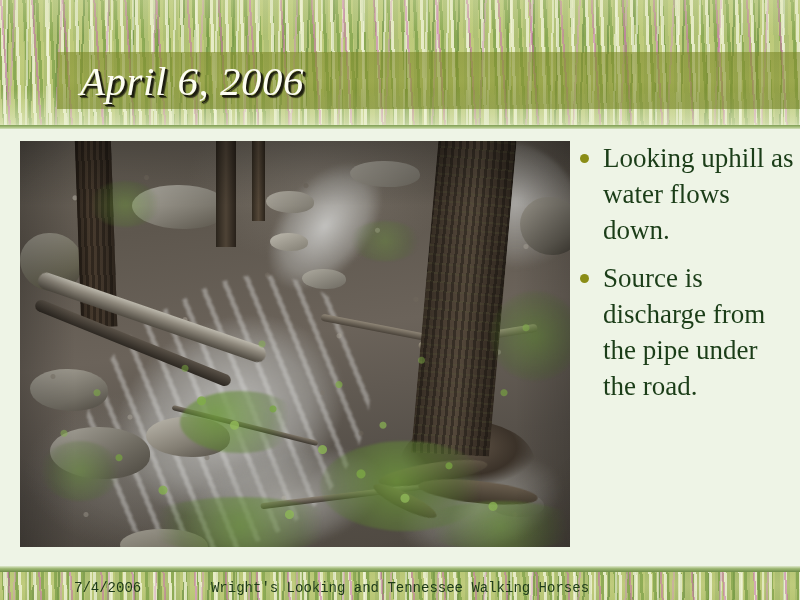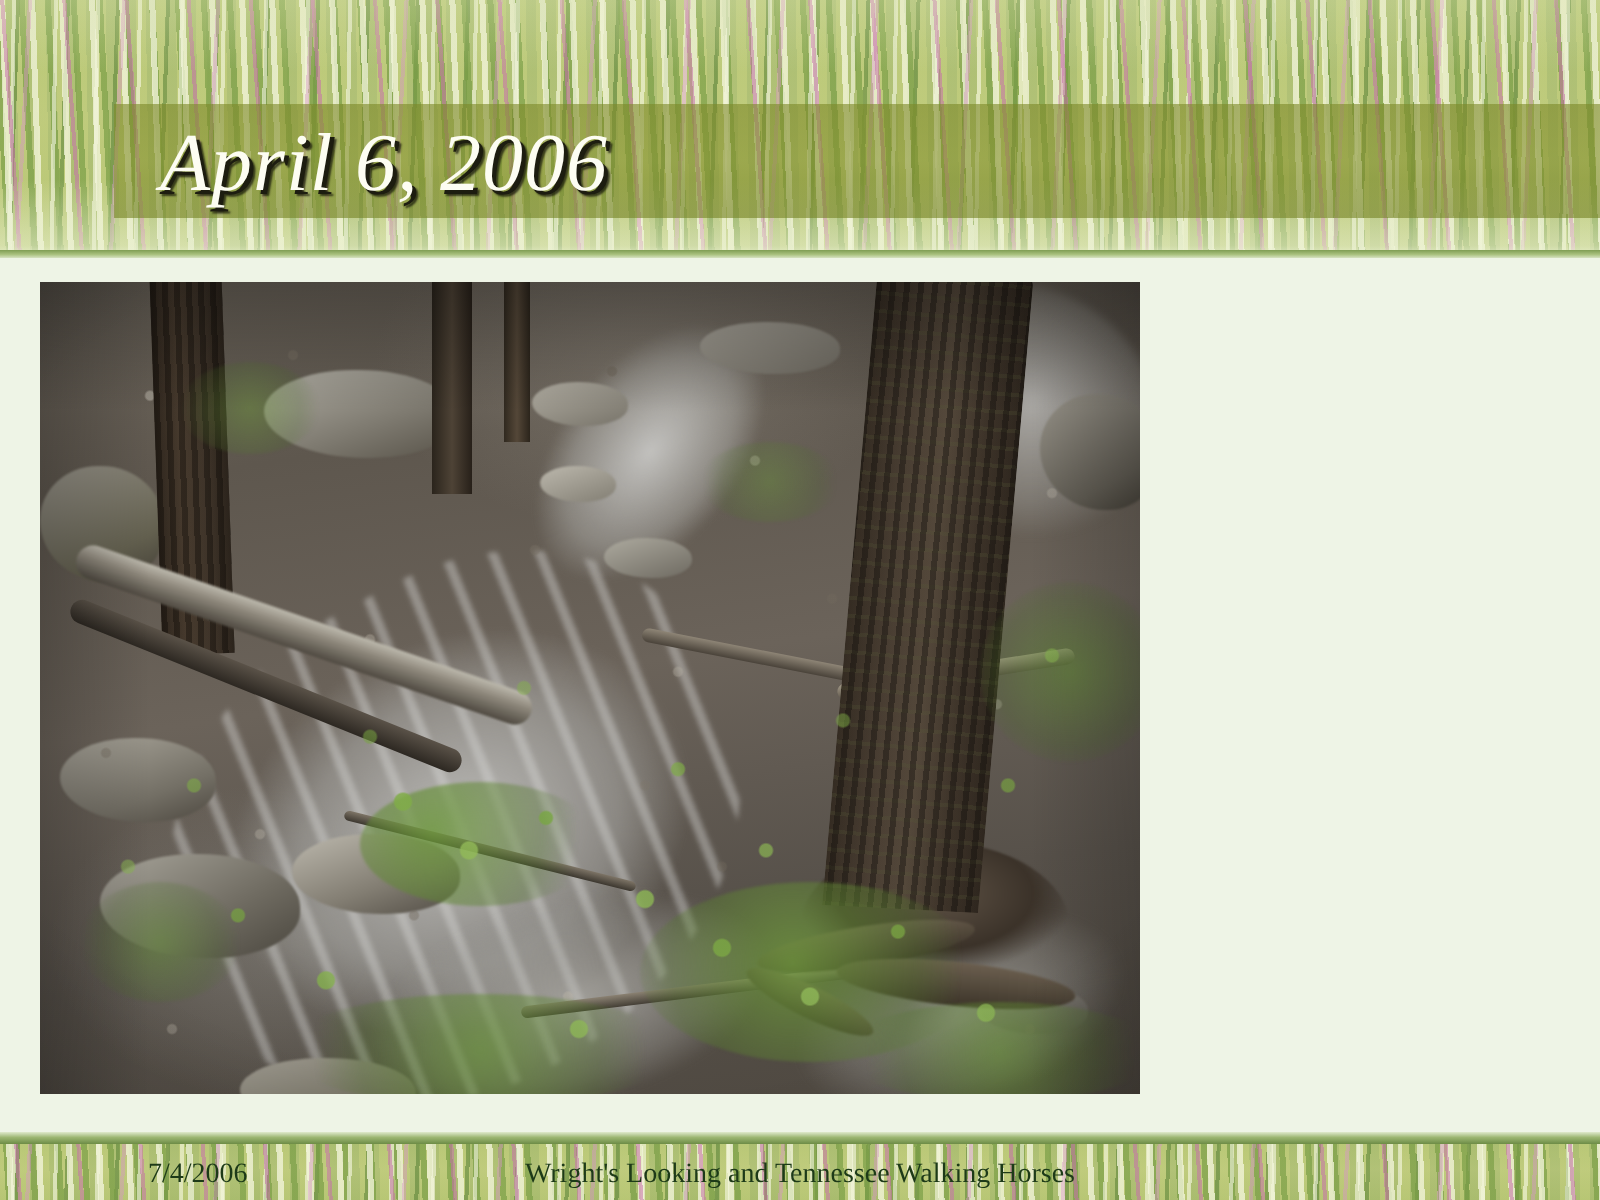--- a/index.html
+++ b/index.html
@@ -482,21 +482,21 @@
     flex: 1 1 auto;
     font-family: "Liberation Serif", "DejaVu Serif", serif;
     font-size: 27px;
     line-height: 36px;
     color: #1b3d18;
   }
 
   
   .footer-date, .footer-center {
     position: absolute;
-    font-family: Liberation Serif, serif;
+    font-family: Liberation Mono, monospace;
     font-size: 14px;
     color: #1d3a18;
     white-space: nowrap;
     top: 580px;
     line-height: 16px;
   }
   .footer-date   { left: 74px; }
   .footer-center { left: 0; width: 800px; text-align: center; }
 </style>
 </head>
@@ -560,19 +560,29 @@
     <div class="veg vg4"></div>
     <div class="veg vg5"></div>
     <div class="veg vg6"></div>
     <div class="veg vg7"></div>
     <div class="veg vg8"></div>
     <div class="leaves"></div>
 
     <div class="photo-vignette"></div>
   </div>
 
+  <div class="bullets">
+    <div class="bullet-row">
+      <span class="bullet-dot"></span>
+      <span class="bullet-text">Looking uphill as water flows down.</span>
+    </div>
+    <div class="bullet-row">
+      <span class="bullet-dot"></span>
+      <span class="bullet-text">Source is discharge from the pipe under the road.</span>
+    </div>
+  </div>
 
   <div class="divider-bottom"></div>
 
   <div class="footer-date">7/4/2006</div>
   <div class="footer-center">Wright's Looking and Tennessee Walking Horses</div>
 
 </div>
 
 </body></html>

